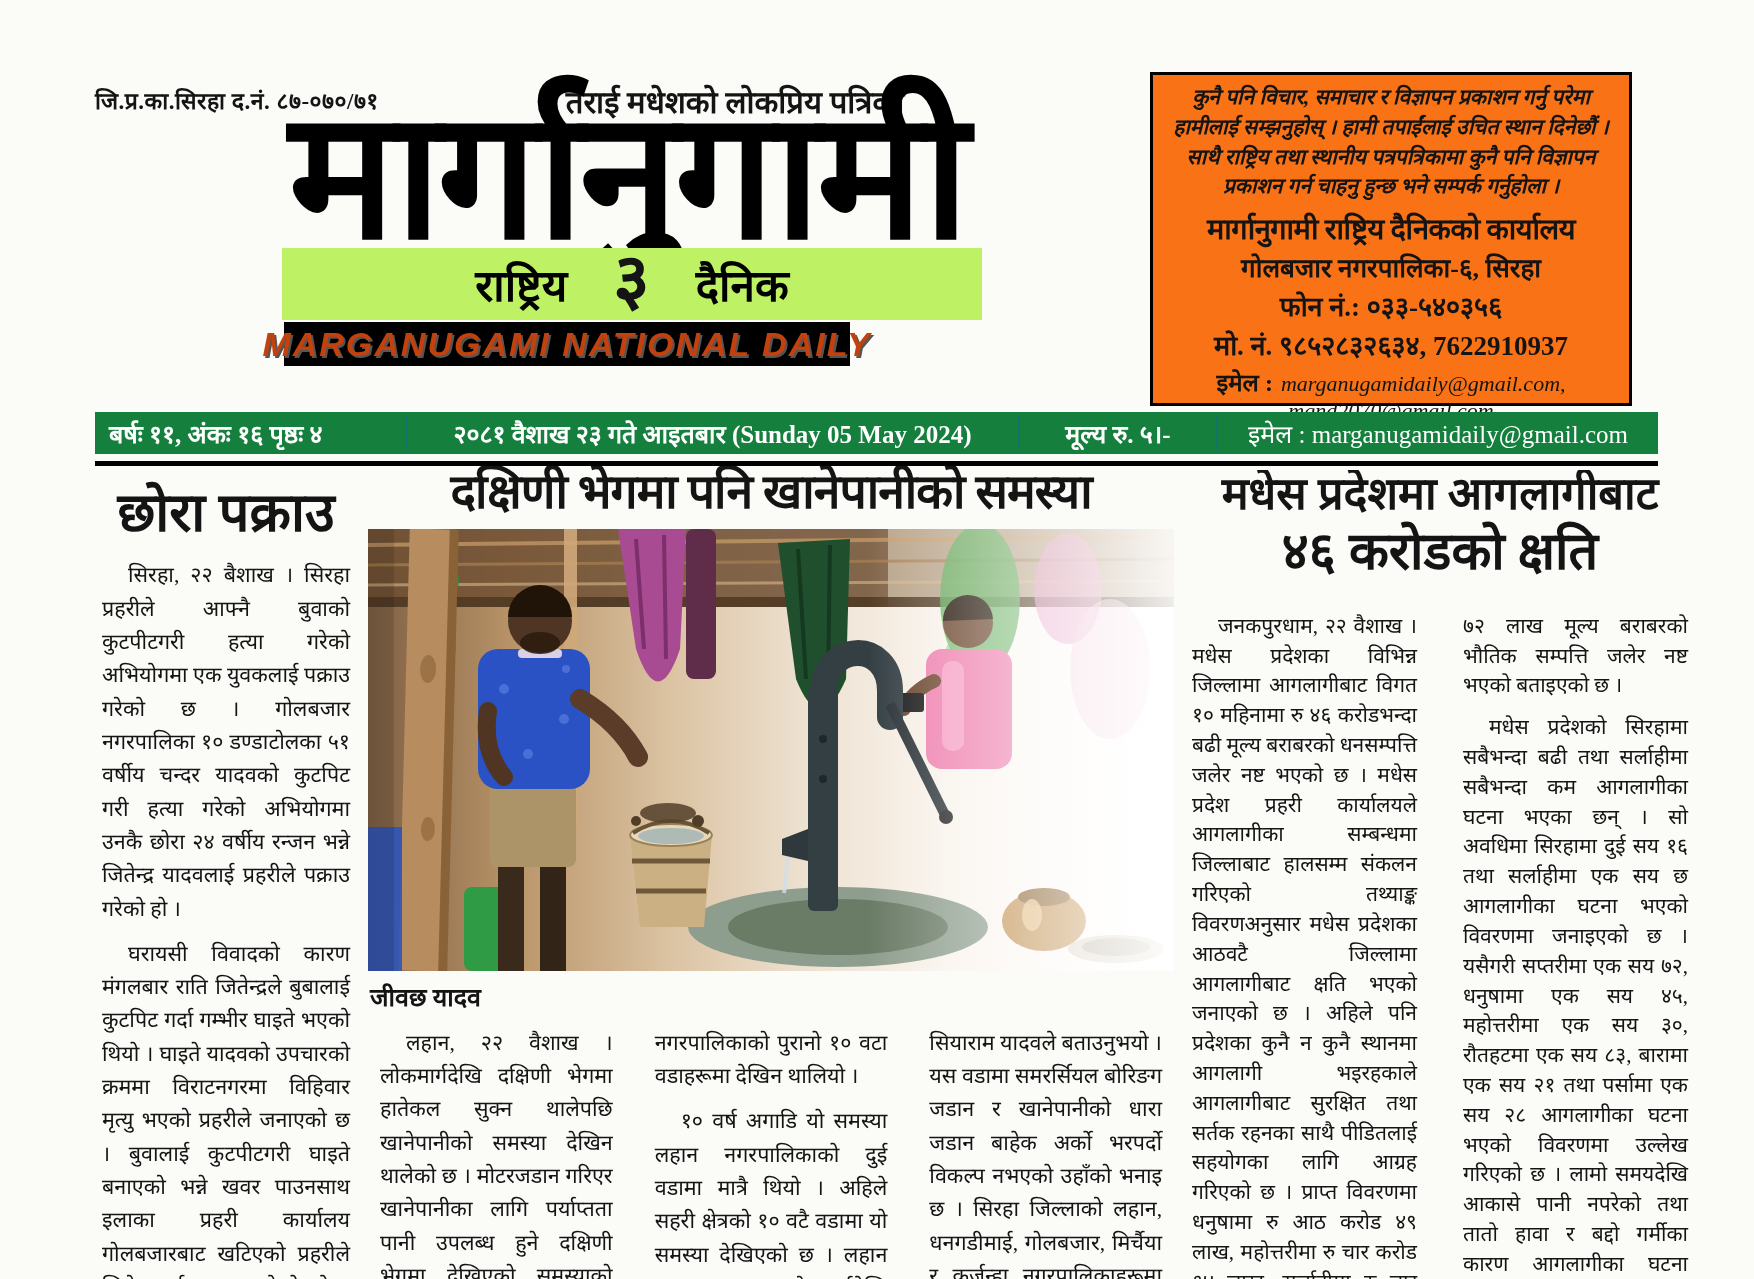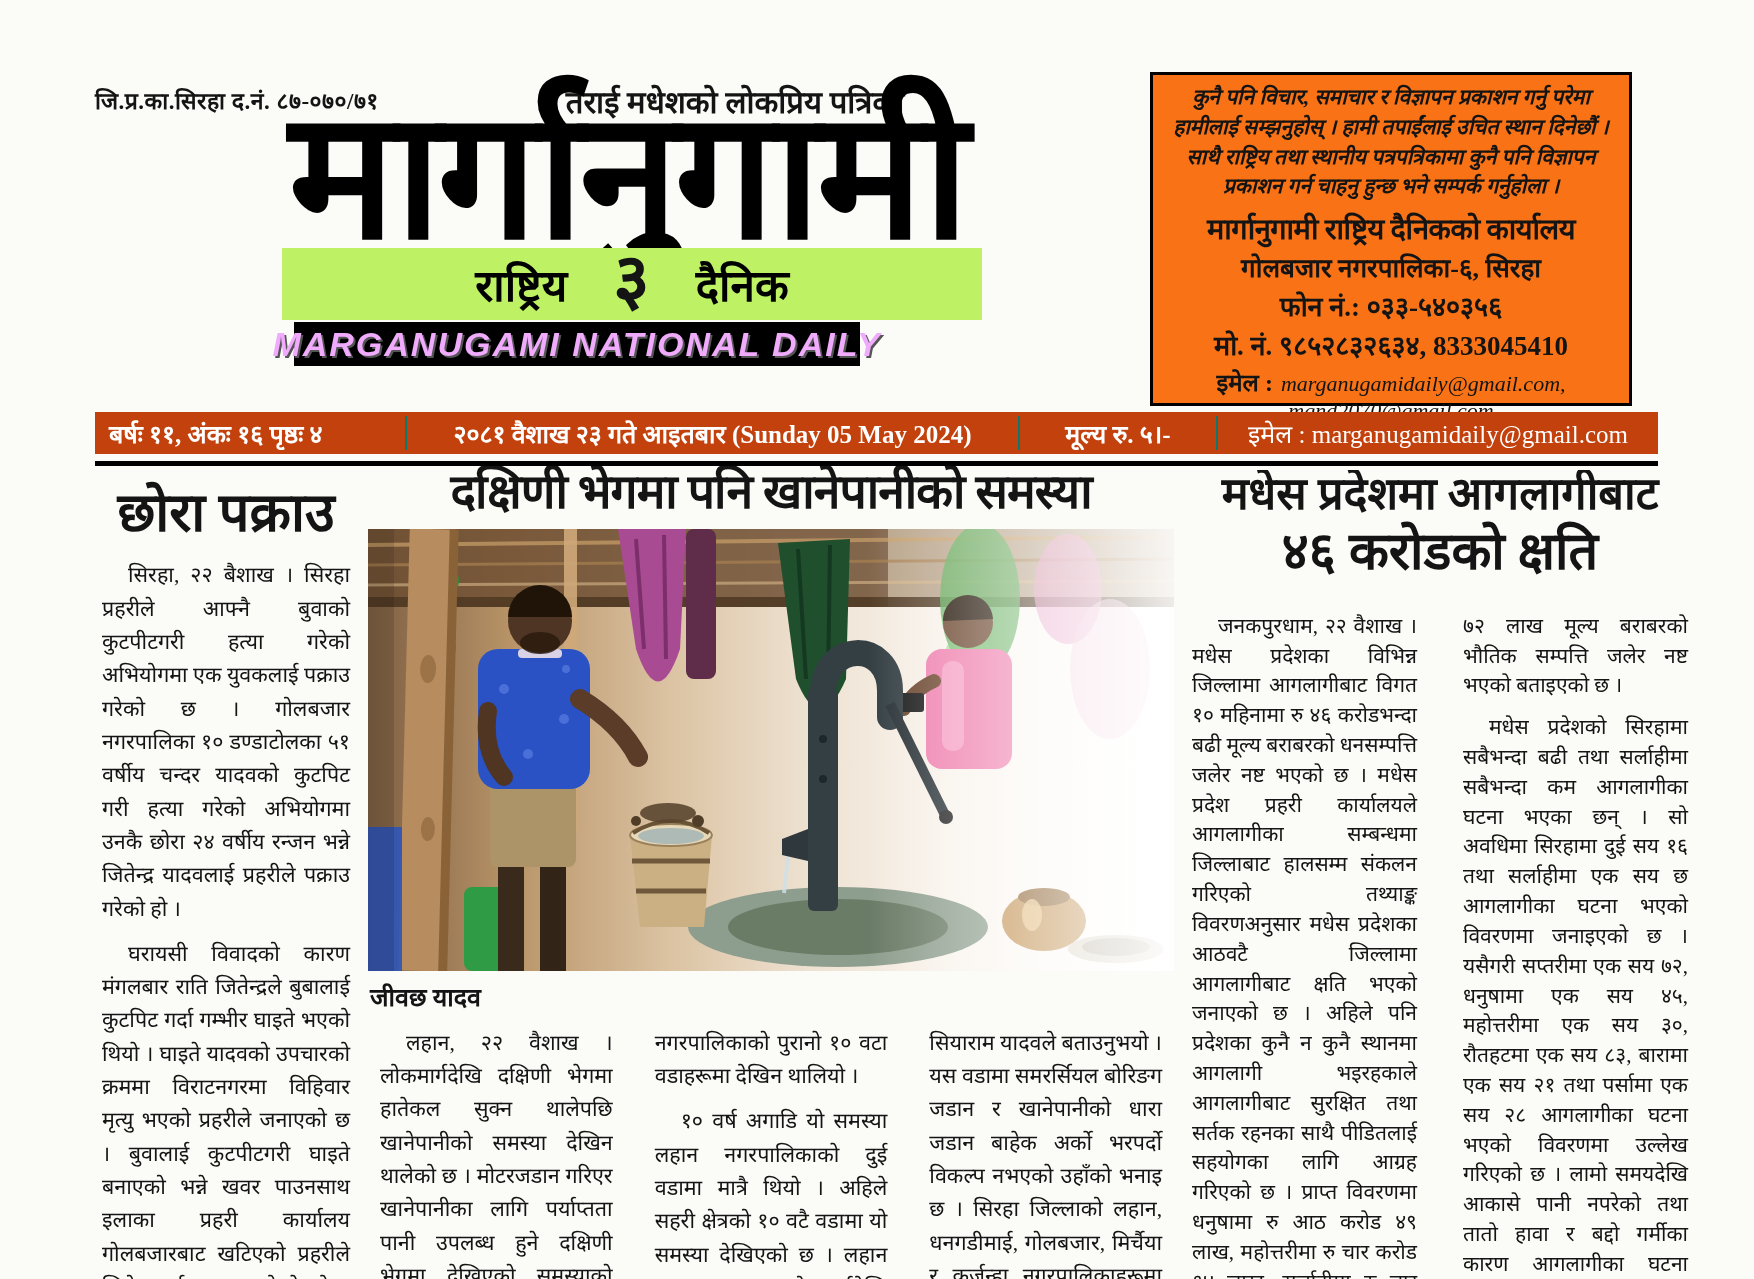--- a/index.html
+++ b/index.html
@@ -19,22 +19,22 @@
     font-size:178px;font-weight:900;line-height:1.05;letter-spacing:-4px;color:#000;
     white-space:nowrap;
   }
   #masthead-band{
     position:absolute;left:170px;top:140px;width:700px;height:72px;background:#bef264;
     display:flex;align-items:center;justify-content:center;gap:46px;
   }
   .band-word{font-size:44px;font-weight:bold;color:#000;}
   #masthead-symbol{font-size:70px;font-weight:900;line-height:1;transform:translateY(-4px);}
   #masthead-english{
-    position:absolute;left:182px;top:214px;width:566px;height:44px;background:#000;
-    color:#f0abfc;display:flex;align-items:center;justify-content:center;
+    position:absolute;left:172px;top:214px;width:566px;height:44px;background:#000;
+    color:#c2410c;display:flex;align-items:center;justify-content:center;
     font-family:"Liberation Sans","DejaVu Sans",sans-serif;
     font-size:34px;font-weight:bold;font-style:italic;letter-spacing:2px;
     text-shadow:2px 2px 0 #555;white-space:nowrap;
   }
 
   
   #contact-box{
     left:1150px;top:72px;width:482px;height:334px;border:3px solid #000;background:#f97316;
     box-sizing:border-box;padding:8px 12px 4px 12px;text-align:center;
   }
@@ -42,21 +42,21 @@
   #contact-office{font-size:29px;font-weight:bold;margin-top:6px;letter-spacing:-.5px;}
   #contact-address{font-size:26px;font-weight:bold;margin-top:2px;}
   #contact-phone{font-size:27px;font-weight:bold;margin-top:2px;}
   #contact-mobile{font-size:27px;font-weight:bold;margin-top:2px;}
   #contact-email-row{margin-top:2px;font-size:22px;}
   #contact-email-row .lbl{font-weight:bold;font-size:24px;margin-right:8px;}
   #contact-email-row .val{font-style:italic;}
 
   
   #date-bar{
-    left:95px;top:412px;width:1563px;height:42px;background:#c2410c;color:#fff;
+    left:95px;top:412px;width:1563px;height:42px;background:#15803d;color:#fff;
     display:flex;align-items:center;font-size:25px;box-sizing:border-box;
   }
   .bar-seg{padding:0 14px;white-space:nowrap;overflow:hidden;}
   .bar-seg + .bar-seg{border-left:2px solid #0f766e;height:34px;display:flex;align-items:center;justify-content:center;}
   #bar-issue{width:282px;font-weight:bold;}
   #bar-date{flex:1;text-align:center;font-weight:bold;justify-content:center;}
   #bar-price{width:168px;font-weight:bold;}
   #bar-email{width:412px;}
   #header-rule{left:95px;top:461px;width:1563px;height:5px;background:#000;}
 
@@ -101,21 +101,21 @@
       <span class="band-word">दैनिक</span>
     </div>
     <div id="masthead-english">MARGANUGAMI NATIONAL DAILY</div>
   </div>
 
   <div id="contact-box" class="abs">
     <div id="contact-notice">कुनै पनि विचार, समाचार र विज्ञापन प्रकाशन गर्नु परेमा हामीलाई सम्झनुहोस् । हामी तपाईंलाई उचित स्थान दिनेछौं । साथै राष्ट्रिय तथा स्थानीय पत्रपत्रिकामा कुनै पनि विज्ञापन प्रकाशन गर्न चाहनु हुन्छ भने सम्पर्क गर्नुहोला ।</div>
     <div id="contact-office">मार्गानुगामी राष्ट्रिय दैनिकको कार्यालय</div>
     <div id="contact-address">गोलबजार नगरपालिका-६, सिरहा</div>
     <div id="contact-phone">फोन नं.: ०३३-५४०३५६</div>
-    <div id="contact-mobile">मो. नं. ९८५२८३२६३४, 8333045410</div>
+    <div id="contact-mobile">मो. नं. ९८५२८३२६३४, 7622910937</div>
     <div id="contact-email-row">
       <span class="lbl">इमेल :</span><span class="val">marganugamidaily@gmail.com, mgnd2070@gmail.com</span>
     </div>
   </div>
 
   <div id="date-bar" class="abs">
     <div id="bar-issue" class="bar-seg">बर्षः ११, अंकः १६ पृष्ठः ४</div>
     <div id="bar-date" class="bar-seg">२०८१ वैशाख २३ गते आइतबार (Sunday 05 May 2024)</div>
     <div id="bar-price" class="bar-seg">मूल्य रु. ५।-</div>
     <div id="bar-email" class="bar-seg">इमेल : marganugamidaily@gmail.com</div>

